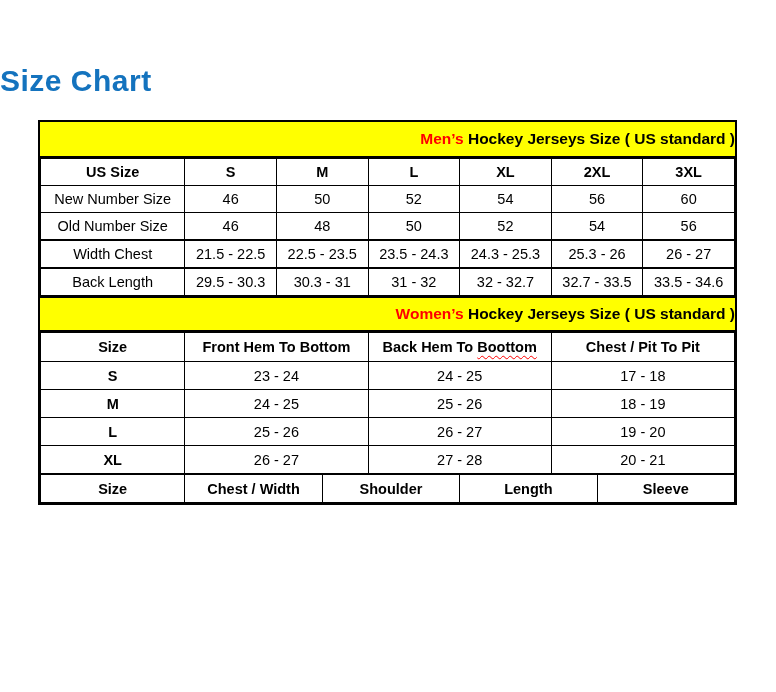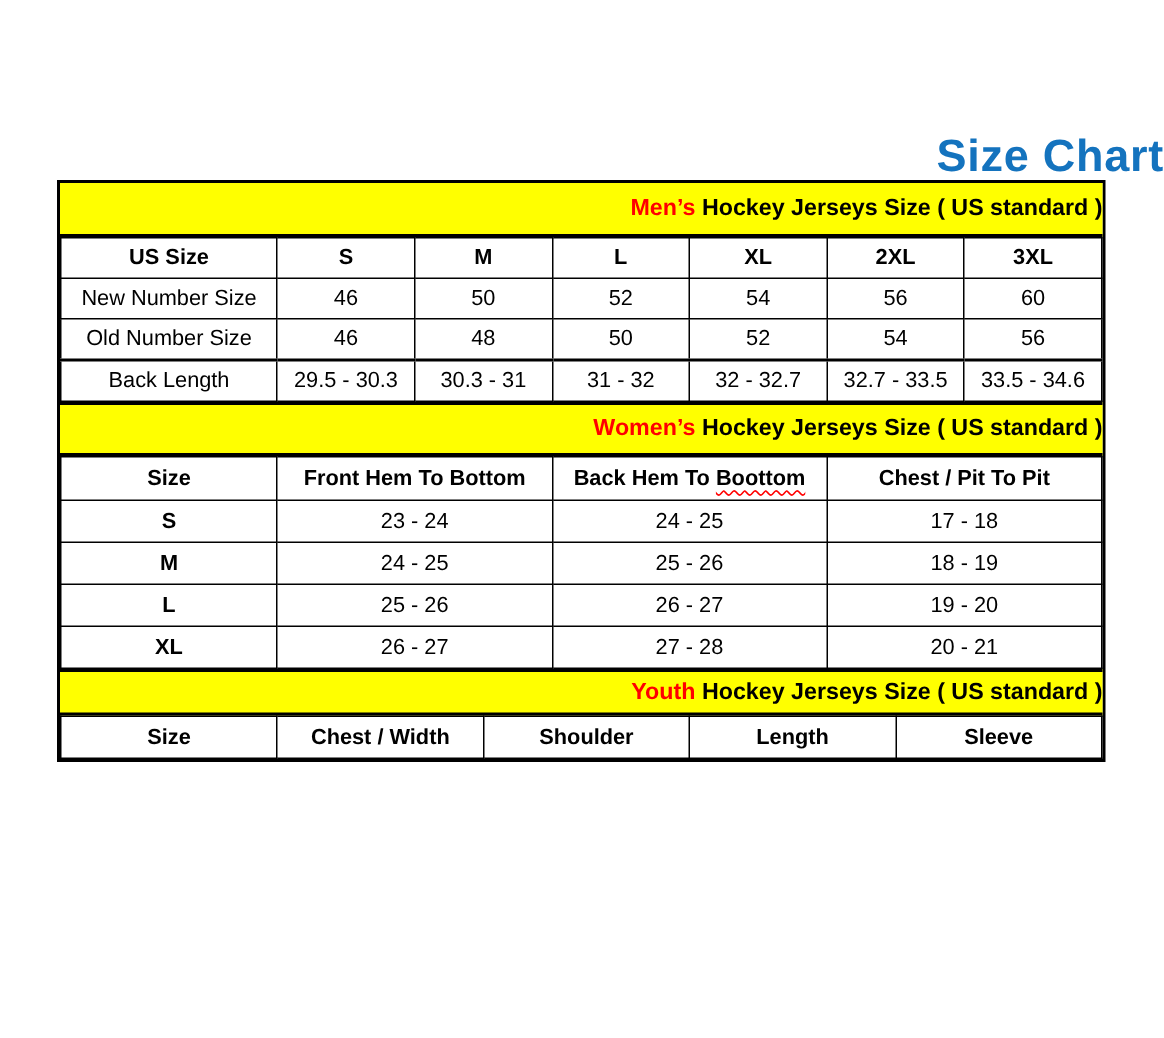--- a/index.html
+++ b/index.html
@@ -6,21 +6,21 @@
     --title-blue:#1473BE;
     --banner-yellow:#FFFF00;
     --accent-red:#FF0000;
   }
   html,body{margin:0;padding:0;}
   body{
     width:776px;height:692px;background:#ffffff;overflow:hidden;position:relative;
     font-family:"Liberation Sans",sans-serif;color:#000;
   }
   .page-title{
-    margin:0;padding-top:88px;text-align:right;
+    margin:0;padding-top:64px;text-align:left;
     font-size:30px;font-weight:bold;color:var(--title-blue);
     letter-spacing:0.5px;
   }
   .chart{
     position:absolute;left:38px;top:120px;width:695px;
     border:2px solid #000;background:#fff;
   }
   .banner{
     background:var(--banner-yellow);
     text-align:right;font-weight:bold;font-size:15.5px;
@@ -101,20 +101,29 @@
         <tr>
           <td class="row-label">Old Number Size</td>
           <td>46</td>
           <td>48</td>
           <td>50</td>
           <td>52</td>
           <td>54</td>
           <td>56</td>
         </tr>
         <tr class="sep">
+          <td class="row-label">Width Chest</td>
+          <td>21.5 - 22.5</td>
+          <td>22.5 - 23.5</td>
+          <td>23.5 - 24.3</td>
+          <td>24.3 - 25.3</td>
+          <td>25.3 - 26</td>
+          <td>26 - 27</td>
+        </tr>
+        <tr class="sep">
           <td class="row-label">Back Length</td>
           <td>29.5 - 30.3</td>
           <td>30.3 - 31</td>
           <td>31 - 32</td>
           <td>32 - 32.7</td>
           <td>32.7 - 33.5</td>
           <td>33.5 - 34.6</td>
         </tr>
       </tbody>
     </table>
@@ -155,21 +164,20 @@
         </tr>
         <tr>
           <td class="row-label">XL</td>
           <td>26 - 27</td>
           <td>27 - 28</td>
           <td>20 - 21</td>
         </tr>
       </tbody>
     </table>
 
-    <div class="banner b-youth"><span class="hl">Youth</span><span> Hockey Jerseys Size ( US standard )</span></div>
 
     <table class="tbl youth">
       <colgroup>
           <col class="c-lab">
           <col class="c-y">
           <col class="c-y">
           <col class="c-y">
           <col class="c-y">
         </colgroup>
       <tbody>

